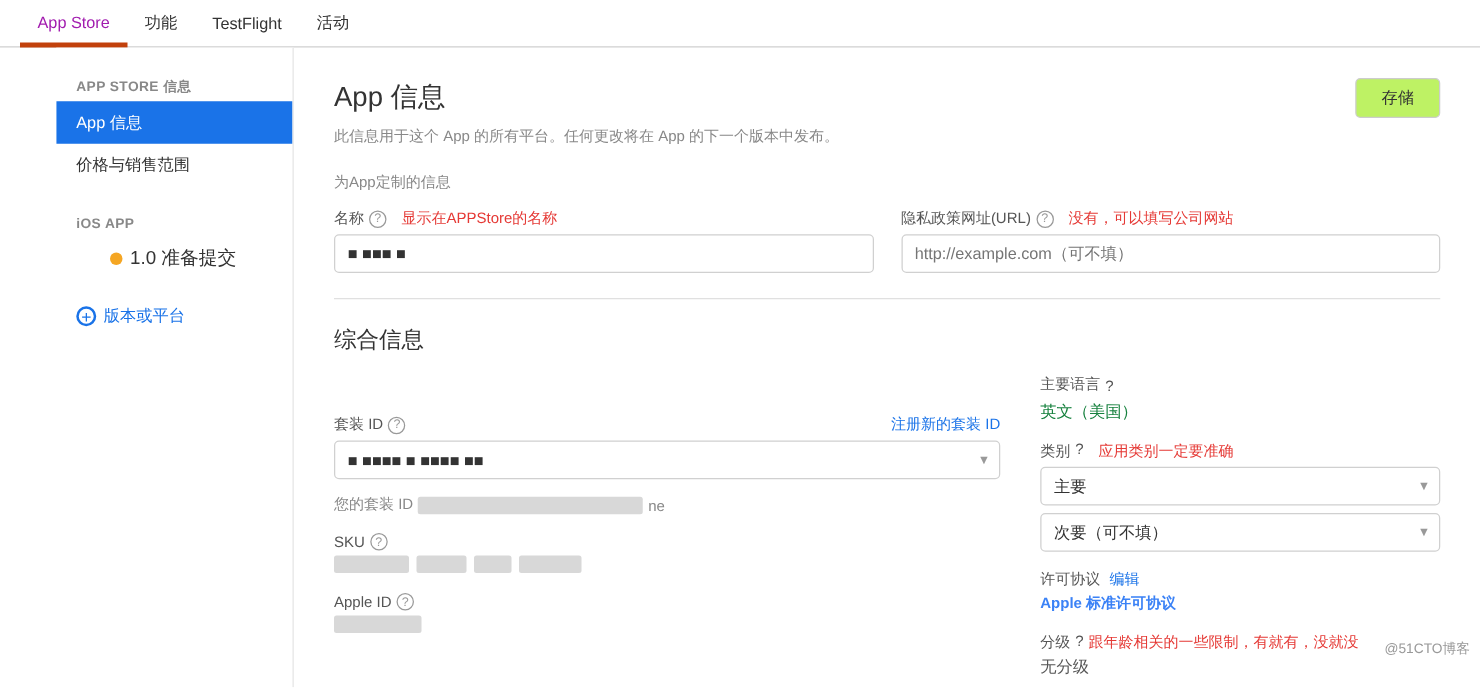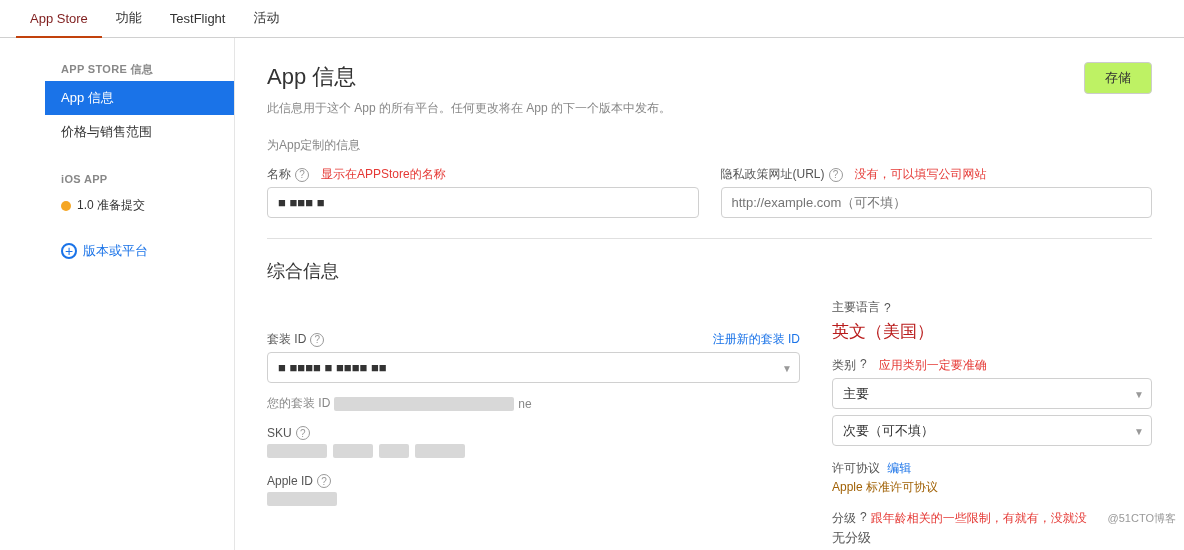--- a/index.html
+++ b/index.html
@@ -19,22 +19,22 @@
       height: 100%;
       display: flex;
       align-items: center;
       font-size: 13px;
       color: #333;
       cursor: pointer;
       border-bottom: 2px solid transparent;
       margin-bottom: -1px;
     }
     .top-nav-tab.active {
-      color: #7f1d1d;
-      border-bottom: 2px solid #c2410c;
+      color: #a21caf;
+      border-bottom: 4px solid #c2410c;
       font-weight: 500;
     }
 
     
     .layout {
       display: flex;
       height: calc(100vh - 38px);
       overflow: hidden;
       padding-left: 45px;
     }
@@ -66,25 +66,26 @@
     .sidebar-item.active {
       background: #1a73e8;
       color: #fff;
       border-radius: 0;
     }
 
     .sidebar-section-ios { margin-top: 16px; }
     .ios-version-item {
       padding: 8px 16px;
       cursor: pointer;
-      font-size: 12px;
+      font-size: 15px;
       color: #333;
       display: flex;
       align-items: center;
       gap: 6px;
+      margin-left: 27px;
     }
     .ios-version-item .dot {
       width: 10px;
       height: 10px;
       border-radius: 50%;
       background: #f5a623;
       display: inline-block;
     }
 
     .sidebar-add-version {
@@ -268,22 +269,22 @@
 
     .primary-lang-label {
       font-size: 12px;
       color: #555;
       display: flex;
       align-items: center;
       gap: 4px;
       margin-bottom: 4px;
     }
     .primary-lang-value {
-      font-size: 17px;
-      color: #b91c1c;
+      font-size: 13px;
+      color: #15803d;
       margin-bottom: 14px;
     }
 
     .category-label {
       font-size: 12px;
       color: #555;
       display: flex;
       align-items: flex-start;
       gap: 4px;
       margin-bottom: 4px;
@@ -293,25 +294,26 @@
       margin-top: 14px;
       font-size: 12px;
       color: #555;
     }
     .license-edit-link {
       color: #1a73e8;
       cursor: pointer;
       margin-left: 4px;
     }
     .apple-standard-link {
-      color: #a16207;
+      color: #3b82f6;
       font-size: 12px;
       display: block;
       margin-top: 2px;
       cursor: pointer;
+      font-weight: bold;
     }
 
     .rating-row {
       margin-top: 14px;
     }
     .rating-label {
       font-size: 12px;
       color: #555;
       display: flex;
       align-items: flex-start;

